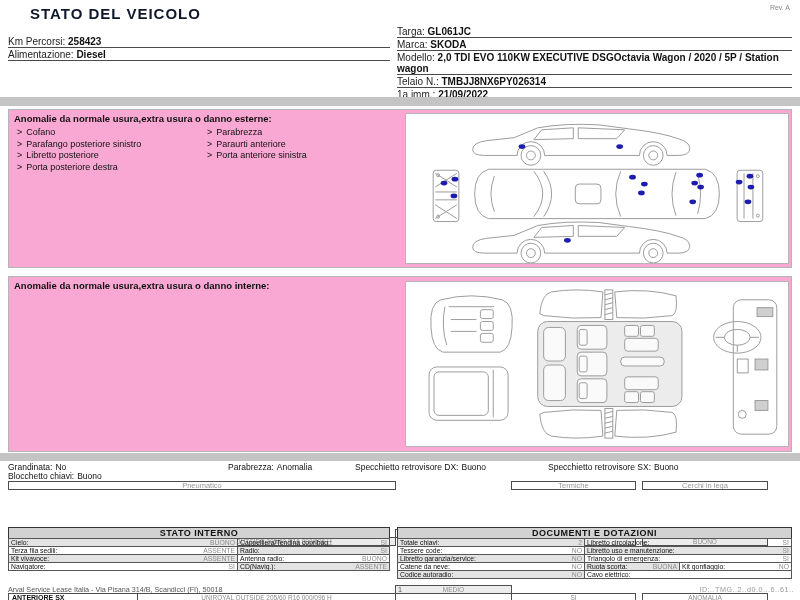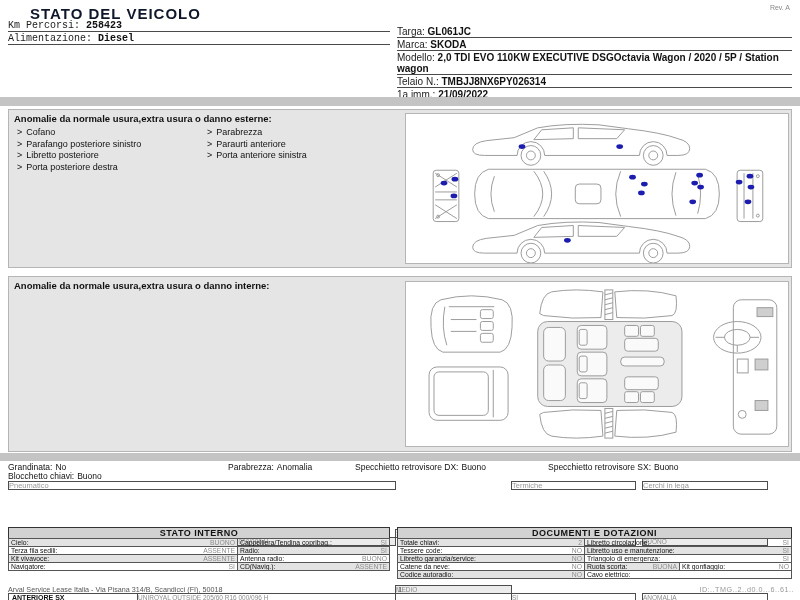--- a/index.html
+++ b/index.html
@@ -4,31 +4,31 @@
 <style>
   * { box-sizing: border-box; margin: 0; padding: 0; }
   html,body { width:800px; height:600px; background:#fff; overflow:hidden;
     font-family:"Liberation Sans","DejaVu Sans",sans-serif; color:#111; }
   .page { position:relative; width:800px; height:600px; background:#fff; }
 
   .title { position:absolute; left:30px; top:5px; font-size:15px; font-weight:bold;
     color:#0f172a; letter-spacing:1px; }
   .rev { position:absolute; right:10px; top:4px; font-size:7px; color:#888; }
 
-  .fields-left  { position:absolute; left:8px;   top:19px; width:382px;font-family:Liberation Mono, monospace; }
+  .fields-left  { position:absolute; left:8px;   top:35px; width:382px; }
   .fields-right { position:absolute; left:397px; top:25px; width:395px; }
   .frow { border-bottom:1px solid #4a4a4a; padding:1px 0 0 0; font-size:10px; line-height:11px; }
   .flab { color:#222; }
   .fval { font-weight:bold; color:#111; }
 
   .divider { position:absolute; left:0; width:800px; background:#c4c4c4; }
   .d1 { top:97px; height:9px; }
   .d2 { top:453px; height:8px; }
 
-  .section { position:absolute; left:8px; width:784px; border:1px solid #b5b5b5; background:#e5e5e5; }
+  .section { position:absolute; left:8px; width:784px; border:1px solid #b5b5b5; background:#f9a8d4; }
   .s1 { top:109px; height:159px; }
   .s2 { top:276px; height:176px; }
   .sec-title { position:absolute; left:5px; top:3px; font-size:9.5px; font-weight:bold; }
   .items { position:absolute; top:17px; list-style:none; font-size:9px; line-height:11.5px; }
   .col-a { left:8px; } .col-b { left:198px; }
   .items li .marker { margin-right:4px; }
   .diagram-box { position:absolute; left:396px; border:1px solid #b5b5b5; background:#fff; }
   .s1 .diagram-box { top:3px; width:384px; height:151px; }
   .s2 .diagram-box { top:4px; width:384px; height:166px; }
   .diagram-box svg { display:block; width:100%; height:100%; }
@@ -36,21 +36,21 @@
   .status-line { position:absolute; left:0; top:462px; width:800px; font-size:8.5px; }
   .sf { position:absolute; white-space:nowrap; }
   .sf .sv { margin-left:3px; }
   .f1 { left:8px; top:0;text-align:center; } .f2 { left:228px; top:0; } .f3 { left:355px; top:0; }
   .f4 { left:548px; top:0; } .f5 { left:8px; top:9px; }
 
   .tyre-table { position:absolute; left:8px; top:481px; width:784px; }
   .trow { display:flex; }
   .trow + .trow { margin-top:-1px; }
   .tcell { border:1px solid #4d4d4d; height:9px; line-height:8px; font-size:6.5px;
-    overflow:hidden; white-space:nowrap; }
+    text-align:center; overflow:hidden; white-space:nowrap; }
   .tcell + .tcell { margin-left:-1px; }
   .tc-pos { width:130px; text-align:left; padding-left:3px; font-weight:bold; font-size:7px; color:#111; }
   .tc-spec { width:259px; } .tc-stato { width:117px;margin-top:48px; } .tc-term { width:125px; }
   .tc-gap { width:8px; border:none; background:transparent; }
   .tc-cerchi { width:126px; }
   .tc-merged { width:388px; }
   .thead .tcell { color:#999; font-size:7.5px; height:9px; font-weight:normal; }
   .tgray { color:#8d8d8d; }
   .rshade { background:#ececec; }
 

